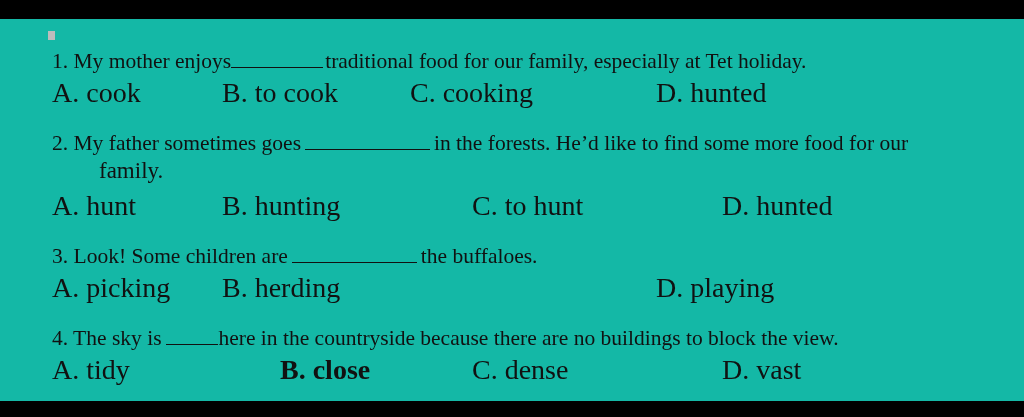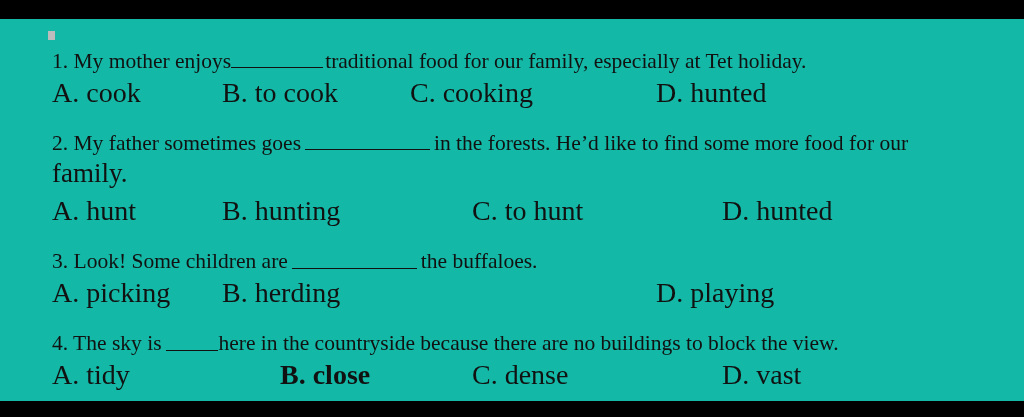--- a/index.html
+++ b/index.html
@@ -76,23 +76,24 @@
     color: #111111;
     margin-top: 4px;
   }
   .opt {
     position: absolute;
     top: 0;
     white-space: nowrap;
   }
   .wrap-line {
     display: block;
-    font-size: 27px;
+    font-size: 23px;
     color: #111111;
     line-height: 1.35;
+    margin-left: 47px;
   }
   .cursor-mark {
     position: absolute;
     left: 48px;
     top: 12px;
     width: 7px;
     height: 9px;
     background: #bcbcbc;
   }
 </style>

